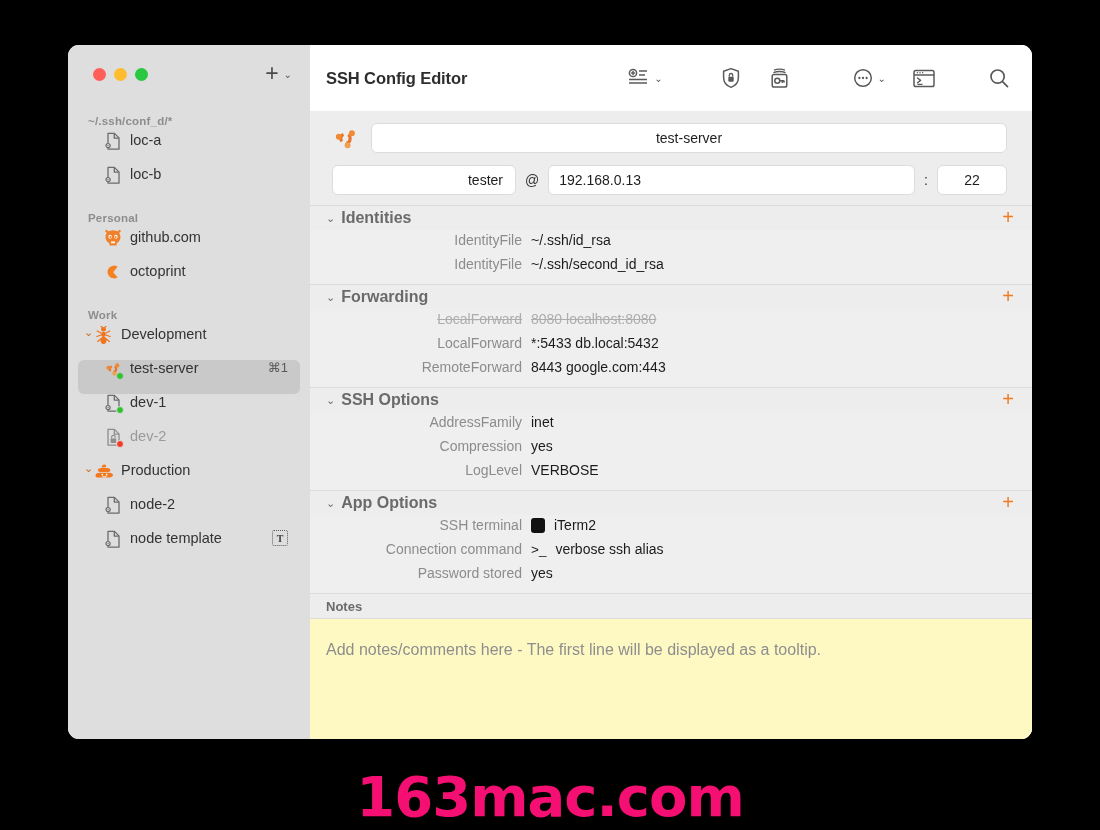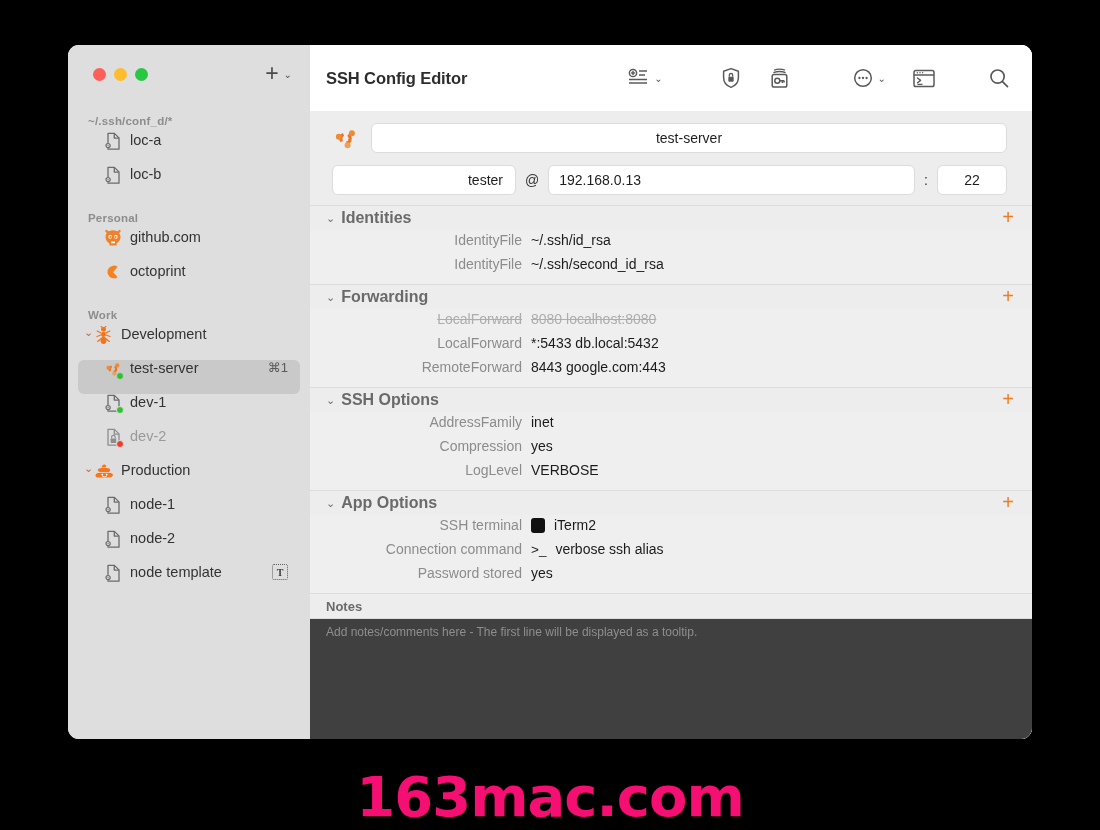--- a/index.html
+++ b/index.html
@@ -218,23 +218,23 @@
     display: flex; align-items: center;
     height: 26px; padding-left: 16px;
     background: #ededed;
     border-top: 1px solid #dcdcdc;
     border-bottom: 1px solid #dcdcdc;
   }
   .notes-header .sec-title {
     font-size: 13px; font-weight: bold; color: #6a6a6a;
   }
   .notes-body {
-    flex: 1; background: #404040;
-    padding: 6px 16px;
-    font-size: 12px; color: #8e8e8e;
+    flex: 1; background: #fef9c3;
+    padding: 22px 16px;
+    font-size: 16px; color: #8e8e8e;
   }
 
   
   #watermark {
     position: absolute;
     left: 0; right: 0; top: 766px;
     text-align: center;
     font-size: 56px;
     font-weight: bold;
     color: #f50f72;
@@ -359,30 +359,20 @@
           <span class="label">Production</span>
         </div>
         <div class="srow child">
           <span class="ic"><svg width="18" height="19" viewBox="0 0 18 19">
       <path d="M4 1.4 h6.4 L15 5.9 V17.2 H4 Z" fill="none" stroke="#6b6b6b" stroke-width="1.3" stroke-linejoin="round"></path>
       <path d="M10.3 1.6 V6.1 H14.8" fill="none" stroke="#6b6b6b" stroke-width="1.3" stroke-linejoin="round"></path>
       <circle cx="4.1" cy="13.6" r="2.7" fill="#dedede" stroke="none"></circle>
       <circle cx="4.1" cy="13.6" r="2.1" fill="none" stroke="#6b6b6b" stroke-width="1.2"></circle>
       <circle cx="4.1" cy="13.6" r="0.65" fill="#6b6b6b"></circle>
     </svg></span>
-          <span class="label">node-1</span>
-        </div>
-        <div class="srow child">
-          <span class="ic"><svg width="18" height="19" viewBox="0 0 18 19">
-      <path d="M4 1.4 h6.4 L15 5.9 V17.2 H4 Z" fill="none" stroke="#6b6b6b" stroke-width="1.3" stroke-linejoin="round"></path>
-      <path d="M10.3 1.6 V6.1 H14.8" fill="none" stroke="#6b6b6b" stroke-width="1.3" stroke-linejoin="round"></path>
-      <circle cx="4.1" cy="13.6" r="2.7" fill="#dedede" stroke="none"></circle>
-      <circle cx="4.1" cy="13.6" r="2.1" fill="none" stroke="#6b6b6b" stroke-width="1.2"></circle>
-      <circle cx="4.1" cy="13.6" r="0.65" fill="#6b6b6b"></circle>
-    </svg></span>
           <span class="label">node-2</span>
         </div>
         <div class="srow child">
           <span class="ic"><svg width="18" height="19" viewBox="0 0 18 19">
       <path d="M4 1.4 h6.4 L15 5.9 V17.2 H4 Z" fill="none" stroke="#6b6b6b" stroke-width="1.3" stroke-linejoin="round"></path>
       <path d="M10.3 1.6 V6.1 H14.8" fill="none" stroke="#6b6b6b" stroke-width="1.3" stroke-linejoin="round"></path>
       <circle cx="4.1" cy="13.6" r="2.7" fill="#dedede" stroke="none"></circle>
       <circle cx="4.1" cy="13.6" r="2.1" fill="none" stroke="#6b6b6b" stroke-width="1.2"></circle>
       <circle cx="4.1" cy="13.6" r="0.65" fill="#6b6b6b"></circle>
     </svg></span>

